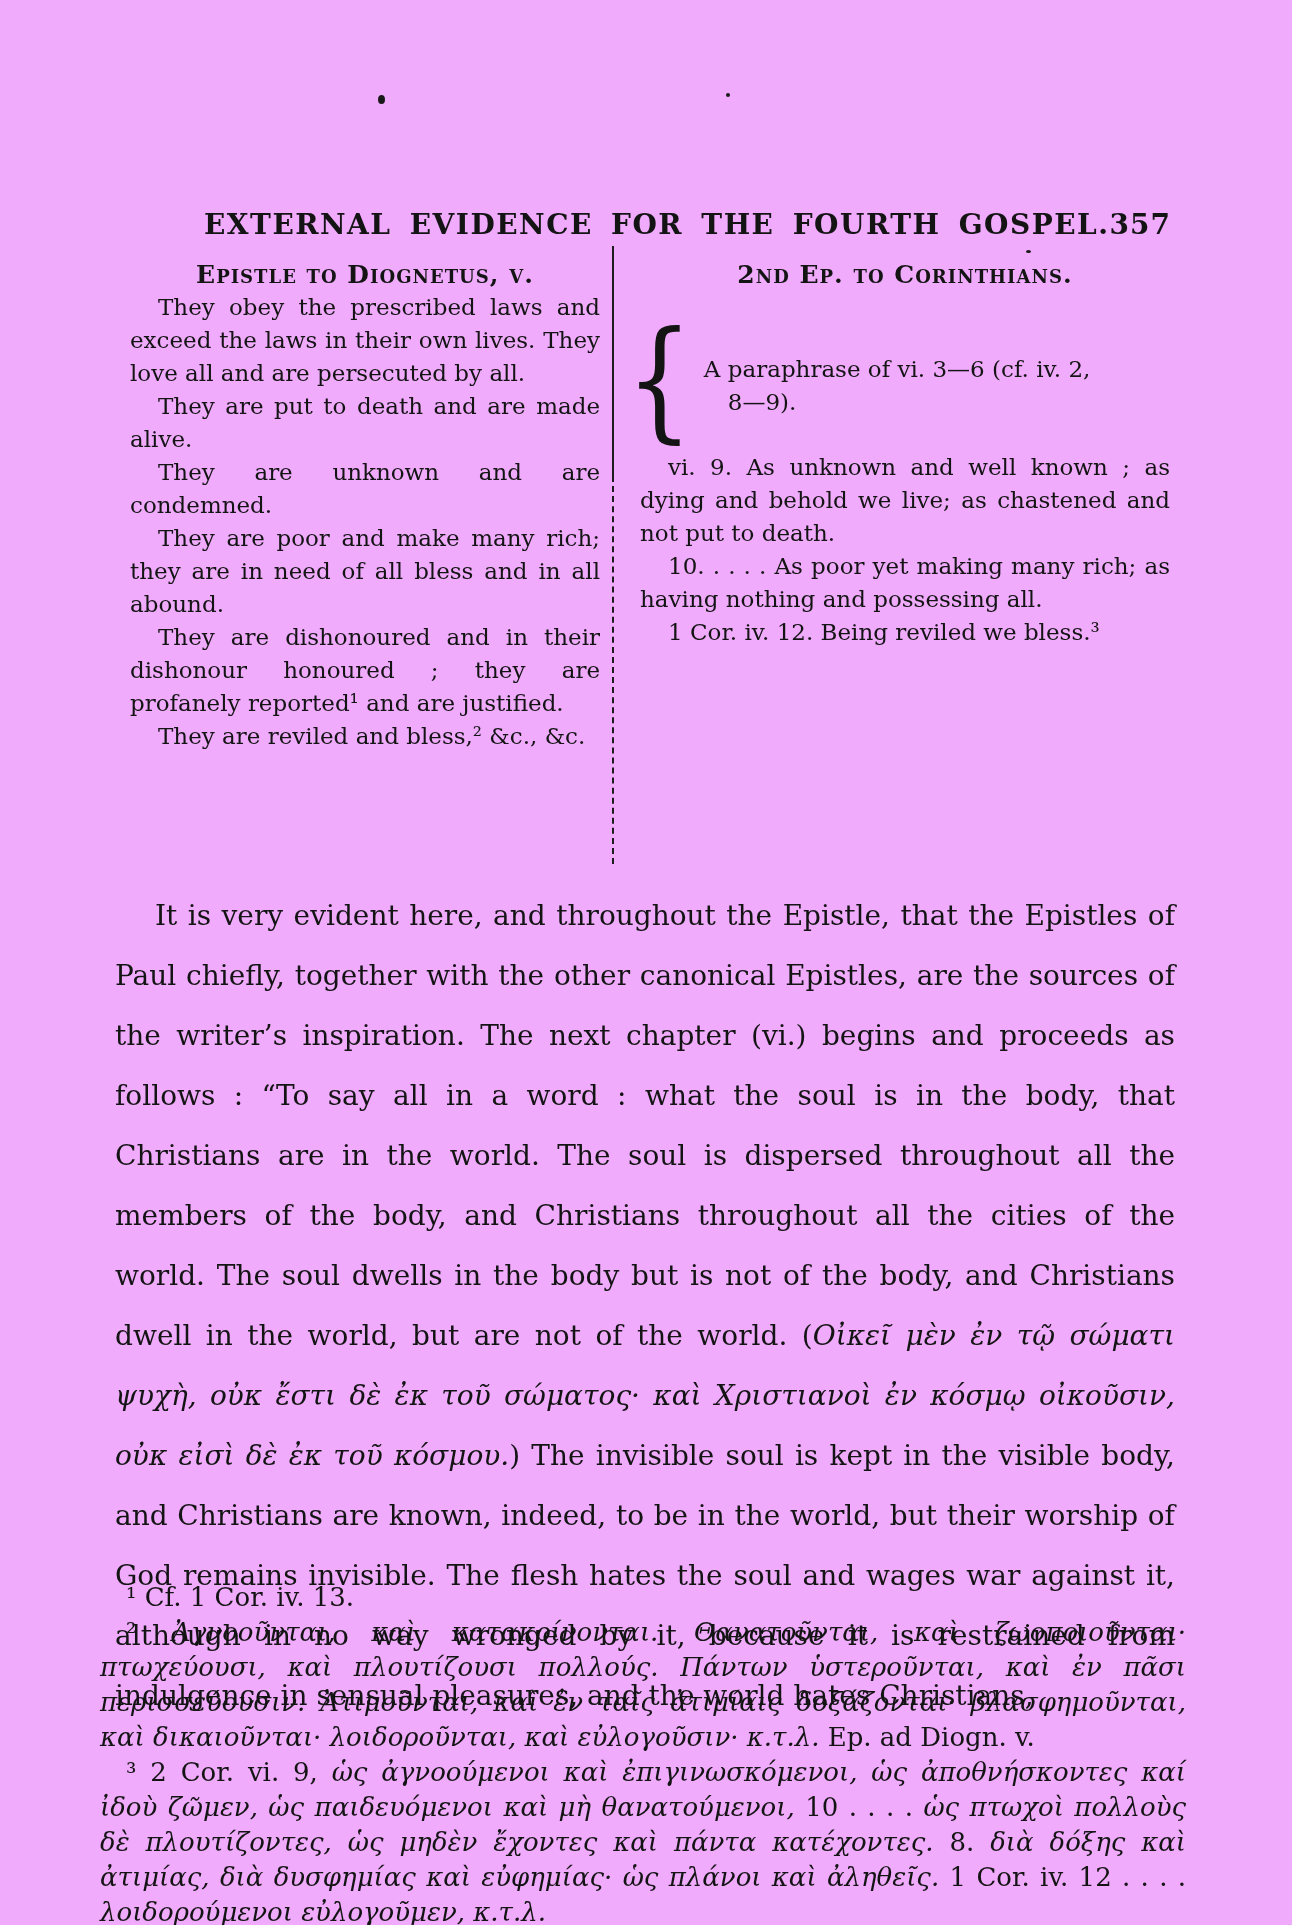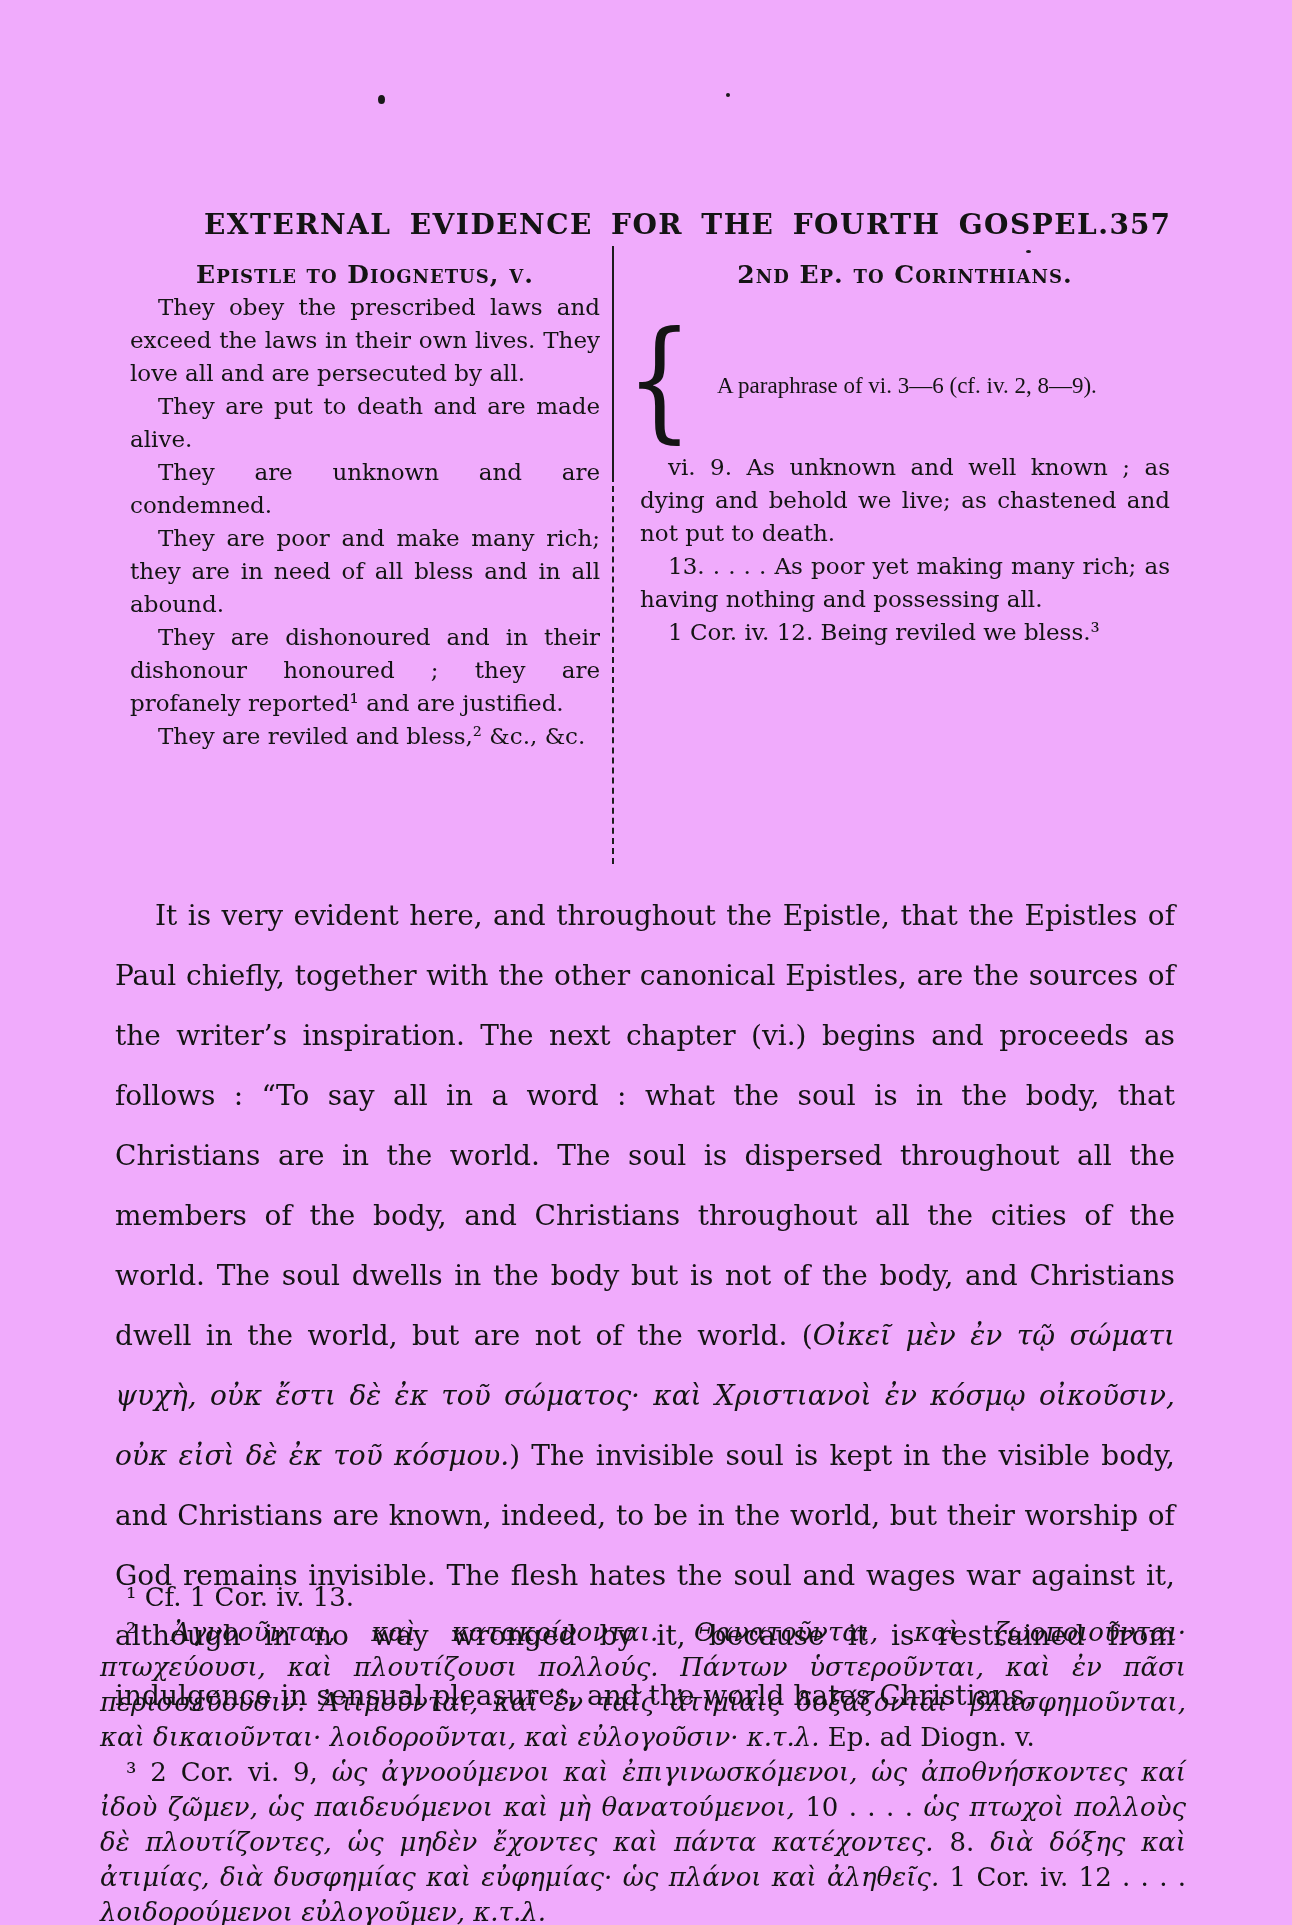--- a/index.html
+++ b/index.html
@@ -34,21 +34,21 @@
   }
   .cpara{margin:0;text-indent:28px;}
   .divider-solid{position:absolute;left:482px;top:-12px;height:230px;border-left:2px solid #1c1c1c;}
   .divider-dashed{position:absolute;left:482px;top:218px;height:388px;border-left:2px dashed #1c1c1c;}
   .brace-row{display:flex;align-items:center;margin:29px 0 0 -14px;height:131px;}
   .brace{
     font-size:105px;line-height:1;font-weight:400;
     transform:scaleY(1.25) translateY(-4px);transform-origin:center;
     margin-right:4px;
   }
-  .brace-note{width:376px;margin:0;text-align:right;padding-left:24px;text-indent:-24px;font-family:Liberation Serif, serif;}
+  .brace-note{width:376px;margin:7px;text-align:left;padding-left:24px;text-indent:-24px;}
   .first-after-brace{}
   
   .body-para{
     position:absolute;left:115px;top:886px;width:1060px;
     font-size:28px;line-height:60px;text-align:justify;text-indent:40px;
   }
   .greek{font-style:italic;}
   
   .footnotes{
     position:absolute;left:100px;top:1580px;width:1086px;
@@ -85,21 +85,21 @@
     <div class="divider-solid"></div>
     <div class="divider-dashed"></div>
 
     <div class="col-right">
       <div class="col-heading">2nd Ep. to Corinthians.</div>
       <div class="brace-row">
         <span class="brace">{</span>
         <p class="brace-note">A paraphrase of vi. 3—6 (cf. iv. 2, 8—9).</p>
       </div>
       <p class="cpara first-after-brace">vi. 9.  As unknown and well known ; as dying and behold we live; as chastened and not put to death.</p>
-      <p class="cpara">13. . . . . As poor yet making many rich; as having nothing and possessing all.</p>
+      <p class="cpara">10. . . . . As poor yet making many rich; as having nothing and possessing all.</p>
       <p class="cpara">1 Cor. iv. 12.  Being reviled we bless.³</p>
     </div>
 
   </div>
 
   <div class="body-para"><span>It is very evident here, and throughout the Epistle, that the Epistles of Paul chiefly, together with the other canonical Epistles, are the sources of the writer’s inspiration.  The next chapter (vi.) begins and proceeds as follows :  “To say all in a word :  what the soul is in the body, that Christians are in the world.  The soul is dispersed throughout all the members of the body, and Christians throughout all the cities of the world.  The soul dwells in the body but is not of the body, and Christians dwell in the world, but are not of the world.  (</span><span class="greek">Οἰκεῖ μὲν ἐν τῷ σώματι ψυχὴ, οὐκ ἔστι δὲ ἐκ τοῦ σώματος· καὶ Χριστιανοὶ ἐν κόσμῳ οἰκοῦσιν, οὐκ εἰσὶ δὲ ἐκ τοῦ κόσμου.</span><span>)  The invisible soul is kept in the visible body, and Christians are known, indeed, to be in the world, but their worship of God remains invisible.  The flesh hates the soul and wages war against it, although in no way wronged by it, because it is restrained from indulgence in sensual pleasures, and the world hates Christians,</span></div>
 
   <div class="footnotes">
     <p class="fn">¹ Cf. 1 Cor. iv. 13.</p>
     <p class="fn"><span>²</span> <span class="greek">Ἀγνοοῦνται, καὶ κατακρίνονται.  Θανατοῦνται, καὶ ζωοποιοῦνται· πτωχεύουσι, καὶ πλουτίζουσι πολλούς.  Πάντων ὑστεροῦνται, καὶ ἐν πᾶσι περισσεύουσιν.  Ἀτιμοῦνται, καὶ ἐν ταῖς ἀτιμίαις δοξάζονται·  βλασφημοῦνται, καὶ δικαιοῦνται· λοιδοροῦνται, καὶ εὐλογοῦσιν· κ.τ.λ.</span> <span>Ep. ad Diogn. v.</span></p>

